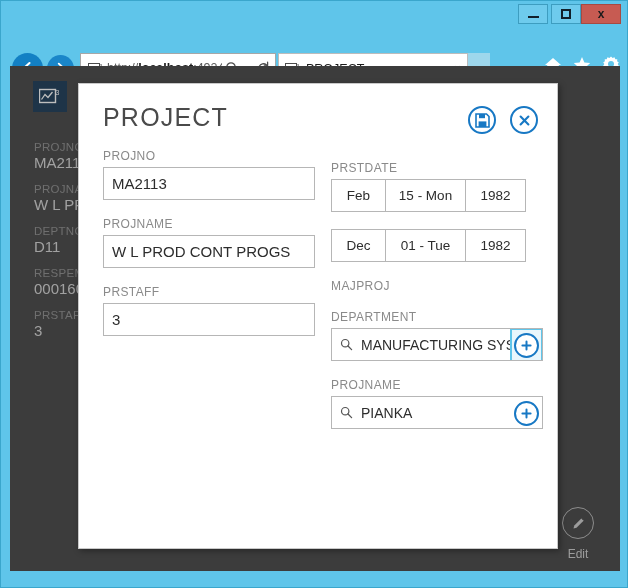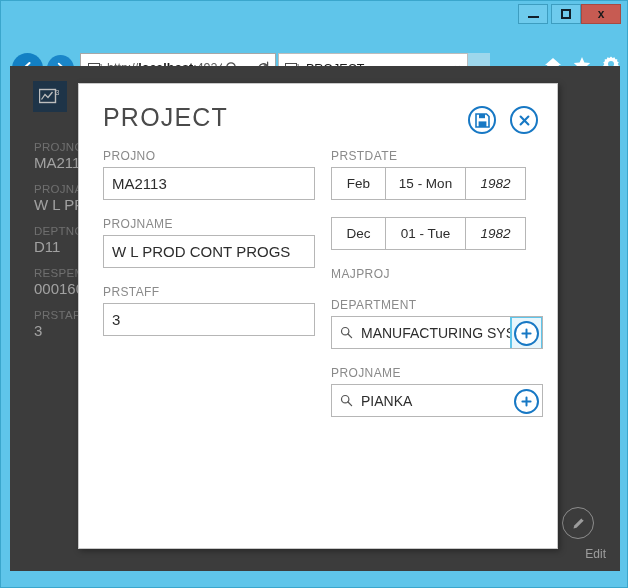--- a/index.html
+++ b/index.html
@@ -149,21 +149,21 @@
   }
   #btn-save { right: 61px; }
   #btn-dialog-close { right: 19px; }
 
   #form {
     position: absolute; left: 0; top: 65px;
     width: 478px; height: 400px;
   }
   .col { position: absolute; top: 0; width: 212px; }
   #col-left  { left: 24px; }
-  #col-right { left: 252px; }
+  #col-right { left: 252px; margin-top: 12px; }
 
   .field { margin-bottom: 17px; }
   .f-label {
     font-size: 12px; color: #8a8a8a; letter-spacing: .4px;
     margin-bottom: 4px; white-space: nowrap;
   }
   .f-input {
     width: 212px; height: 33px;
     border: 1px solid #b6b6b6; background: #fff;
     display: flex; align-items: center;
@@ -175,21 +175,21 @@
   .date-row { display: flex; width: 195px; }
   .date-cell {
     height: 33px; border: 1px solid #b6b6b6;
     display: flex; align-items: center; justify-content: center;
     font-size: 13.5px; color: #2d2d2d;
     background: #fff;
   }
   .date-cell + .date-cell { border-left: none; }
   .dc-mon  { width: 55px; text-align: right; }
   .dc-day  { width: 80px; }
-  .dc-year { width: 60px; font-style: italic; }
+  .dc-year { width: 60px; }
 
   
   .lookup {
     position: relative;
     width: 212px; height: 33px;
     border: 1px solid #b6b6b6; background: #fff;
     display: flex; align-items: center;
     padding: 0 8px;
     overflow: hidden;
   }
@@ -215,21 +215,21 @@
   #edit-fab {
     position: absolute; right: 14px; bottom: 10px;
     width: 56px; text-align: center; cursor: pointer;
   }
   #edit-circle {
     width: 32px; height: 32px; border-radius: 50%;
     border: 1.5px solid #b8b8b8;
     margin: 0 auto;
     display: flex; align-items: center; justify-content: center;
   }
-  #edit-label { font-size: 12px; color: #cfcfcf; margin-top: 8px; text-align: right; }
+  #edit-label { font-size: 12px; color: #cfcfcf; margin-top: 8px; }
 </style>
 </head>
 <body>
 
 <div id="window">
 
   <div id="titlebar">
     <div class="win-btn" id="btn-min">
       <span class="min-glyph"></span>
     </div>

